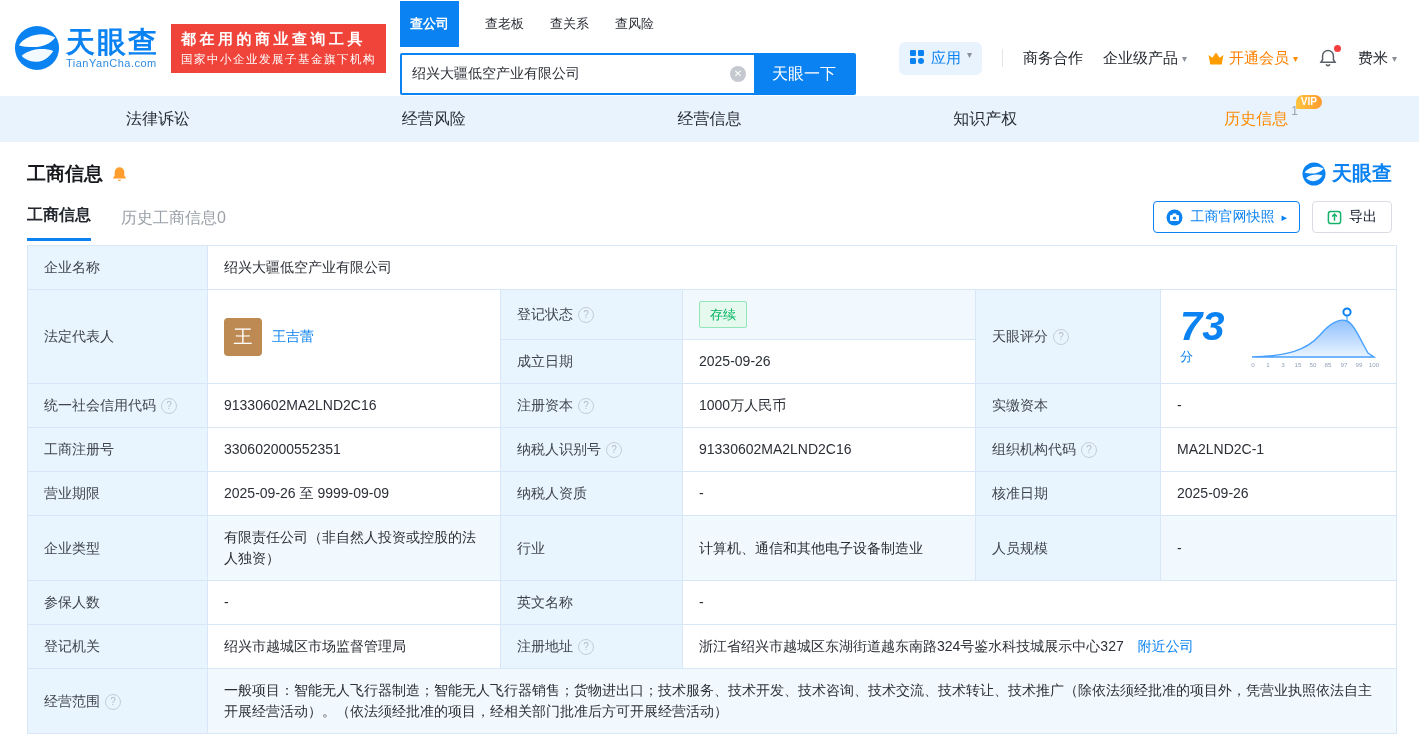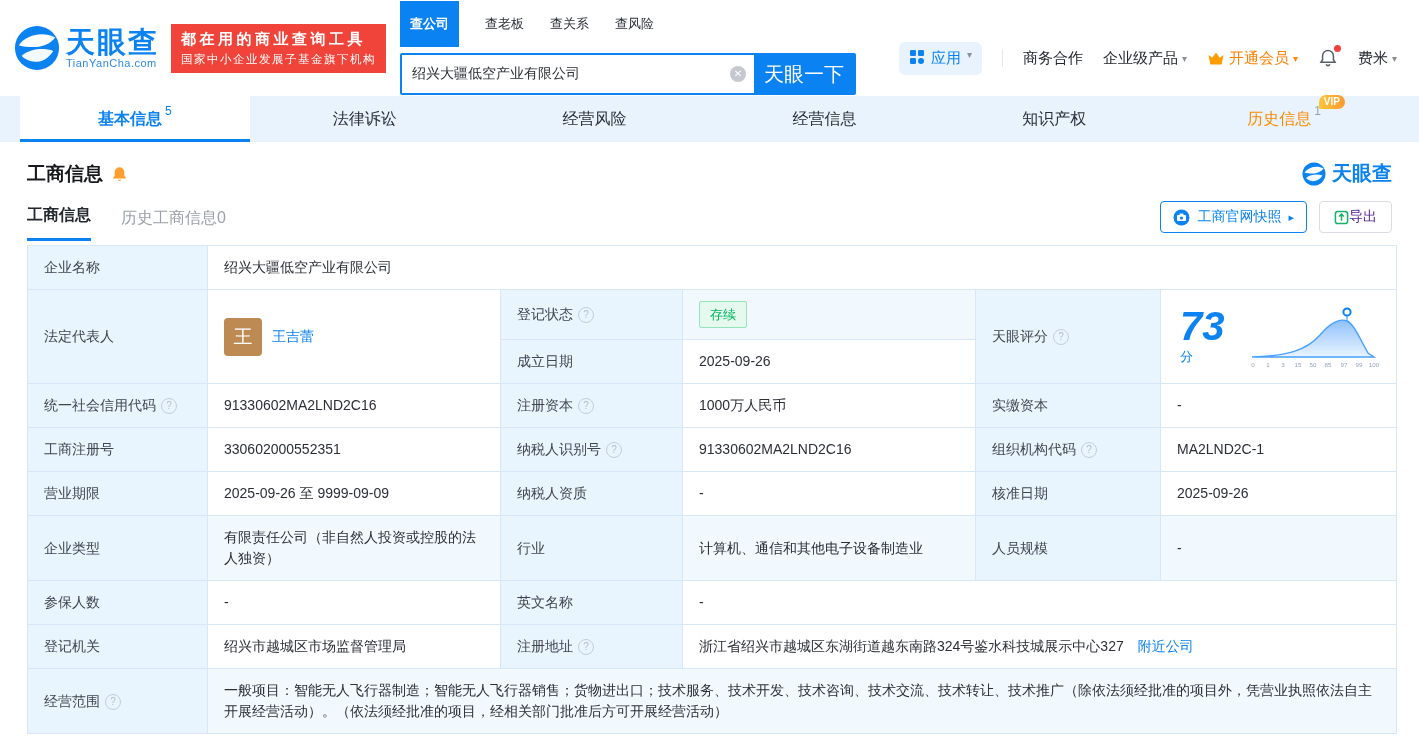--- a/index.html
+++ b/index.html
@@ -14,21 +14,21 @@
   .slogan{background:#f0443b;color:#fff;padding:6px 10px;margin-left:12px;flex-shrink:0;}
   .slogan .s1{font-size:15px;font-weight:bold;letter-spacing:3.5px;}
   .slogan .s2{font-size:11.5px;letter-spacing:1.5px;margin-top:3px;}
   .search-area{margin-left:14px;flex-shrink:0;}
   .search-tabs{display:flex;align-items:center;gap:26px;margin-bottom:6px;font-size:13px;color:#2b2f36;}
   .search-tab{cursor:pointer;}
   .search-tab.active{background:#0b82f1;color:#fff;padding:14px 10px;font-weight:bold;}
   .search-box{display:flex;align-items:center;width:452px;height:38px;border:2px solid #0b82f1;border-radius:2px;background:#fff;}
   .search-input{flex:1;height:100%;border:none;outline:none;padding:0 10px;font-size:14px;color:#2b2f36;font-family:inherit;}
   .clear-icon{width:16px;height:16px;background:#c5c9cf;color:#fff;border-radius:50%;text-align:center;line-height:16px;font-size:10px;margin-right:8px;cursor:pointer;flex-shrink:0;}
-  .search-btn{width:100px;height:100%;background:#0b82f1;color:#fff;border:none;font-size:20px;cursor:pointer;font-family:inherit;}
+  .search-btn{width:100px;height:100%;background:#0b82f1;color:#fff;border:none;font-size:16px;cursor:pointer;font-family:inherit;}
   .header-nav{display:flex;align-items:center;margin-left:auto;margin-top:20px;gap:20px;font-size:15px;color:#23272e;white-space:nowrap;}
   .apps-btn{display:flex;align-items:flex-start;gap:6px;background:#e9f3fe;color:#0b82f1;padding:7px 10px;border-radius:6px;cursor:pointer;}
   .divider{width:1px;height:18px;background:#e2e5ea;}
   .nav-link{cursor:pointer;display:inline-flex;align-items:center;gap:4px;}
   .caret{font-size:10px;color:#8a8f99;}
   .caret.orange{color:#ff8a00;}
   .vip-link{color:#ff8000;}
   .bell{position:relative;cursor:pointer;display:inline-flex;}
   .bell-dot{position:absolute;top:-2px;right:-3px;width:7px;height:7px;background:#f53f3f;border-radius:50%;}
   
@@ -46,21 +46,21 @@
   .brand{display:flex;align-items:center;gap:6px;color:#0b82f1;font-weight:bold;font-size:20px;}
   .brand .logo-icon{width:24px;height:24px;}
   
   .subtab-row{display:flex;align-items:flex-end;margin:14px 27px 0 27px;}
   .subtab{font-size:16px;padding-bottom:12px;margin-right:30px;cursor:pointer;}
   .subtab.active{color:#23272e;font-weight:bold;border-bottom:3px solid #0b82f1;}
   .subtab.inactive{color:#9aa0a8;}
   .subtab-actions{margin-left:auto;display:flex;gap:12px;padding-bottom:8px;}
   .btn-snapshot{display:inline-flex;align-items:center;gap:7px;height:32px;padding:0 12px;border:1px solid #0b82f1;color:#0b82f1;background:#fff;border-radius:4px;font-size:14px;cursor:pointer;font-family:inherit;}
   .caret-r{font-size:11px;}
-  .btn-export{display:inline-flex;align-items:center;height:32px;padding:0 14px;border:1px solid #d9dde3;color:#4c1d95;background:#fff;border-radius:4px;font-size:14px;cursor:pointer;font-family:inherit;}
+  .btn-export{display:inline-flex;align-items:center;gap:7px;height:32px;padding:0 14px;border:1px solid #d9dde3;color:#0f172a;background:#fff;border-radius:4px;font-size:14px;cursor:pointer;font-family:inherit;}
   
   .info-table{width:1370px;margin:4px 27px 0 27px;border-collapse:collapse;table-layout:fixed;}
   .info-table td{border:1px solid #d8e7f8;font-size:14px;padding:11px 16px;vertical-align:middle;line-height:21px;color:#2b2f36;word-break:break-all;}
   td.lbl{background:#e9f5fe;color:#40454d;}
   td.tint{background:#f2f9fe;}
   .help{display:inline-block;width:14px;height:14px;border:1px solid #c6cdd6;border-radius:50%;color:#b3bcc8;font-size:10px;line-height:13px;text-align:center;margin-left:5px;vertical-align:1px;cursor:pointer;}
   .link{color:#0b82f1;cursor:pointer;}
   .rep-cell{display:flex;align-items:center;gap:10px;}
   .avatar{width:38px;height:38px;background:#bc8a52;color:#fff;border-radius:4px;display:flex;align-items:center;justify-content:center;font-size:19px;flex-shrink:0;}
   .status-badge{display:inline-block;background:#e6f9ee;border:1px solid #93e5b6;color:#00b561;font-size:13px;padding:2px 10px;border-radius:2px;}
@@ -138,26 +138,20 @@
       <span class="bell-dot"></span>
     </span>
     <span class="nav-link">
       <span>费米</span>
       <span class="caret">▾</span>
     </span>
   </div>
 </header>
 
 <nav class="main-tabs">
-  <div class="main-tab active">
-    <span class="tab-inner">
-      <span>基本信息</span>
-        <span class="tab-badge">5</span>
-    </span>
-  </div>
   <div class="main-tab">
     <span class="tab-inner">
         <span>法律诉讼</span>
       </span>
   </div>
   <div class="main-tab">
     <span class="tab-inner">
         <span>经营风险</span>
       </span>
   </div>

